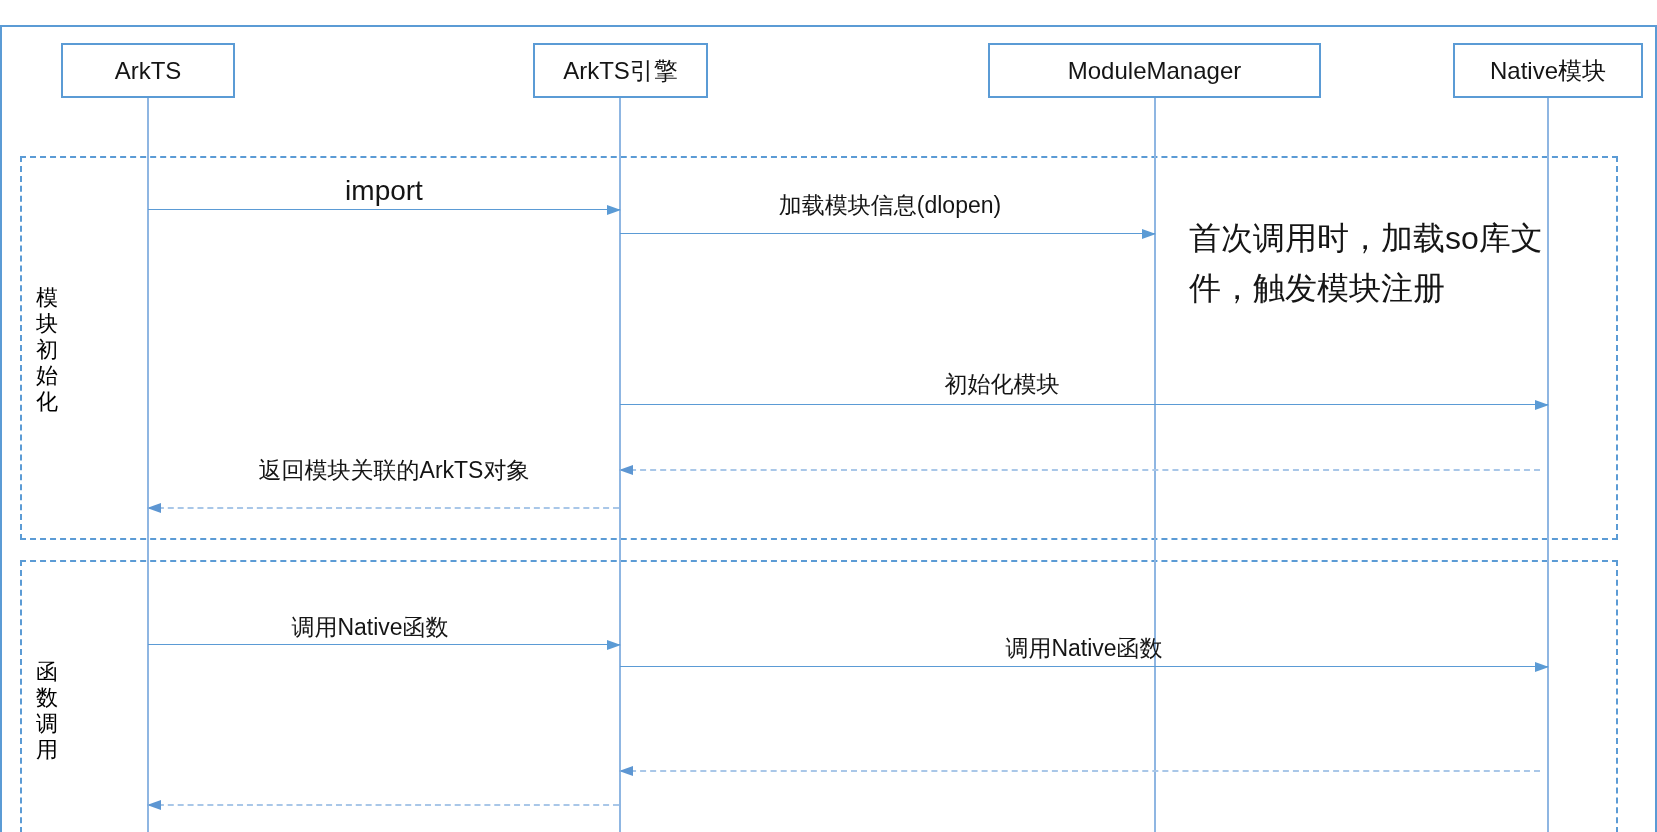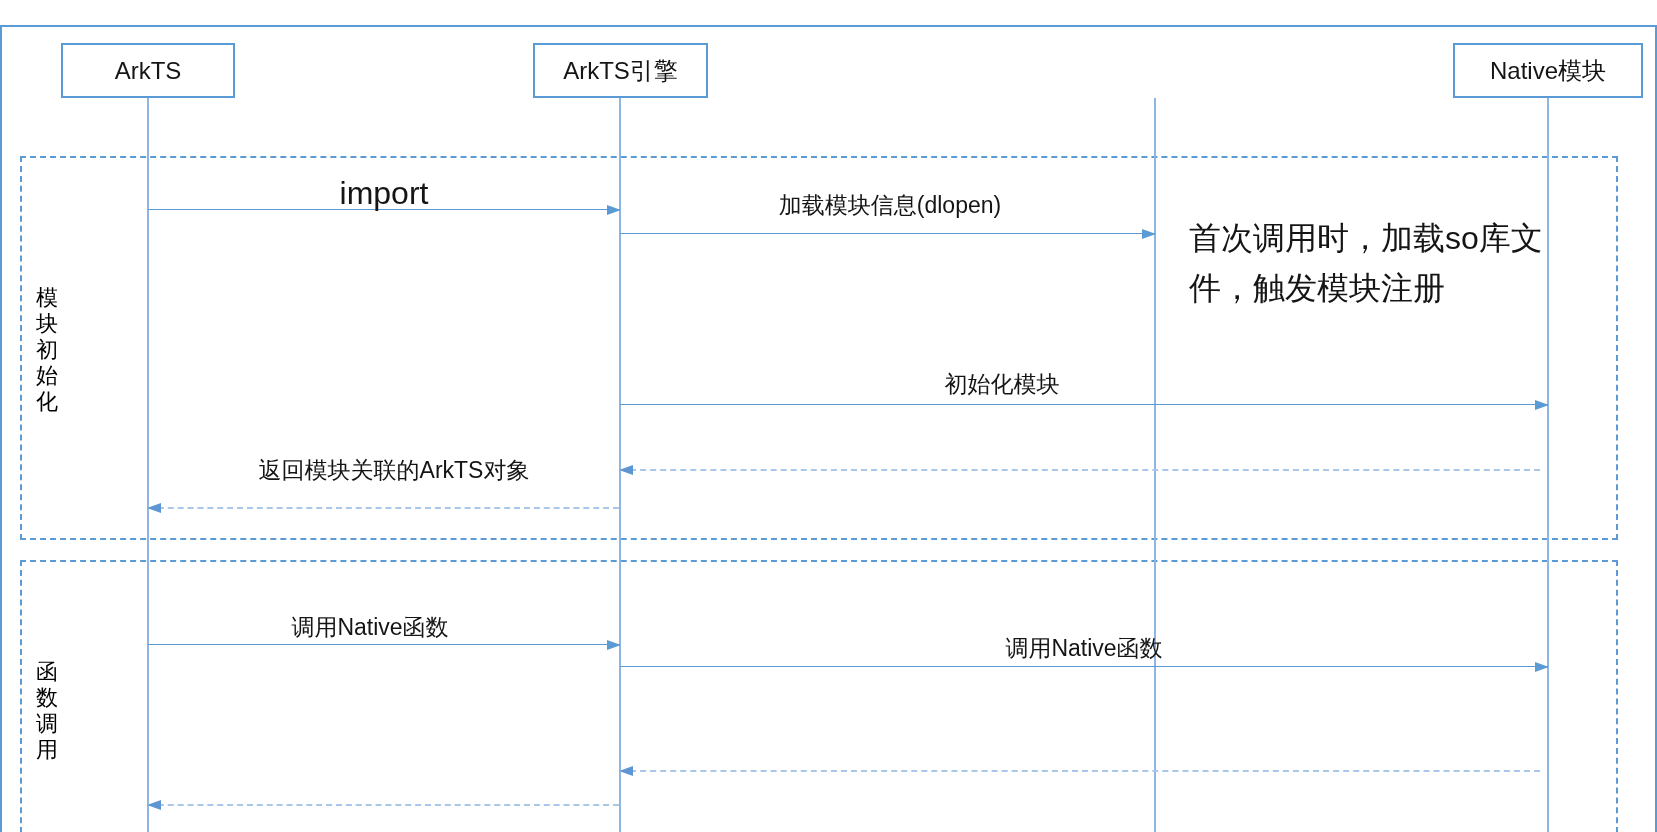--- a/index.html
+++ b/index.html
@@ -68,20 +68,23 @@
 <body>
 
 <div class="diagram">
 
   <div class="actor" style="left:59px;width:174px;">
     <span>ArkTS</span>
   </div>
   <div class="actor" style="left:531px;width:175px;">
     <span>ArkTS引擎</span>
   </div>
+  <div class="actor" style="left:986px;width:333px;">
+    <span>ModuleManager</span>
+  </div>
   <div class="actor" style="left:1451px;width:190px;">
     <span>Native模块</span>
   </div>
 
   <div class="lifeline" style="left:145px;"></div>
   <div class="lifeline" style="left:617px;"></div>
   <div class="lifeline" style="left:1152px;"></div>
   <div class="lifeline" style="left:1545px;"></div>
 
   <div class="fragment" style="top:129px;height:384px;">
@@ -89,21 +92,21 @@
   </div>
 
   <div class="fragment" style="top:533px;height:283px;">
     <div class="fragment-label" style="top:97px;">函数调用</div>
   </div>
 
   <div class="msg solid" style="left:146px;top:183px;width:472px;">
     <div class="line"></div>
     <div class="head right"></div>
   </div>
-  <div class="msg-label" style="left:382px;top:148px;font-size:32px;">import</div>
+  <div class="msg-label" style="left:382px;top:148px;font-size:28px;">import</div>
 
   <div class="msg solid" style="left:618px;top:207px;width:535px;">
     <div class="line"></div>
     <div class="head right"></div>
   </div>
   <div class="msg-label" style="left:888px;top:163px;">加载模块信息(dlopen)</div>
 
   <div class="note">
     <div>首次调用时，加载so库文</div>
     <div>件，触发模块注册</div>

